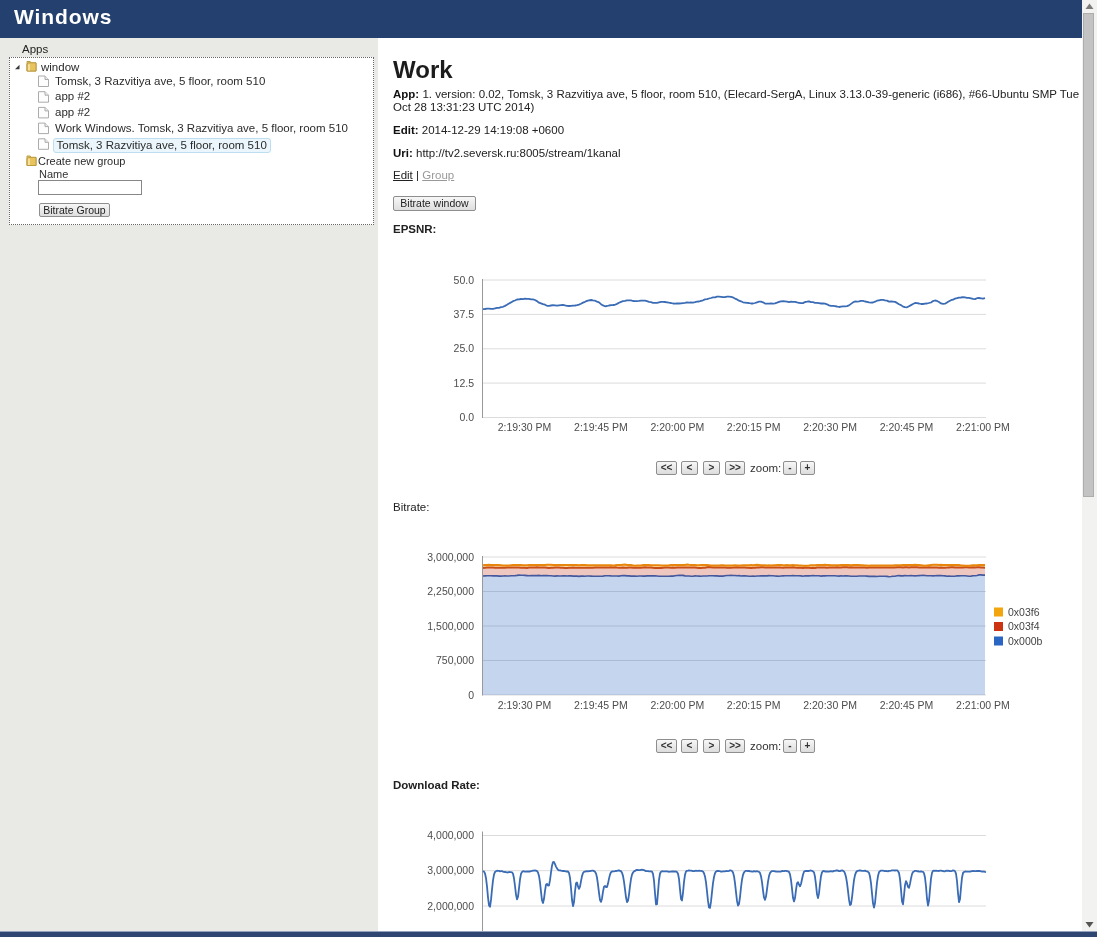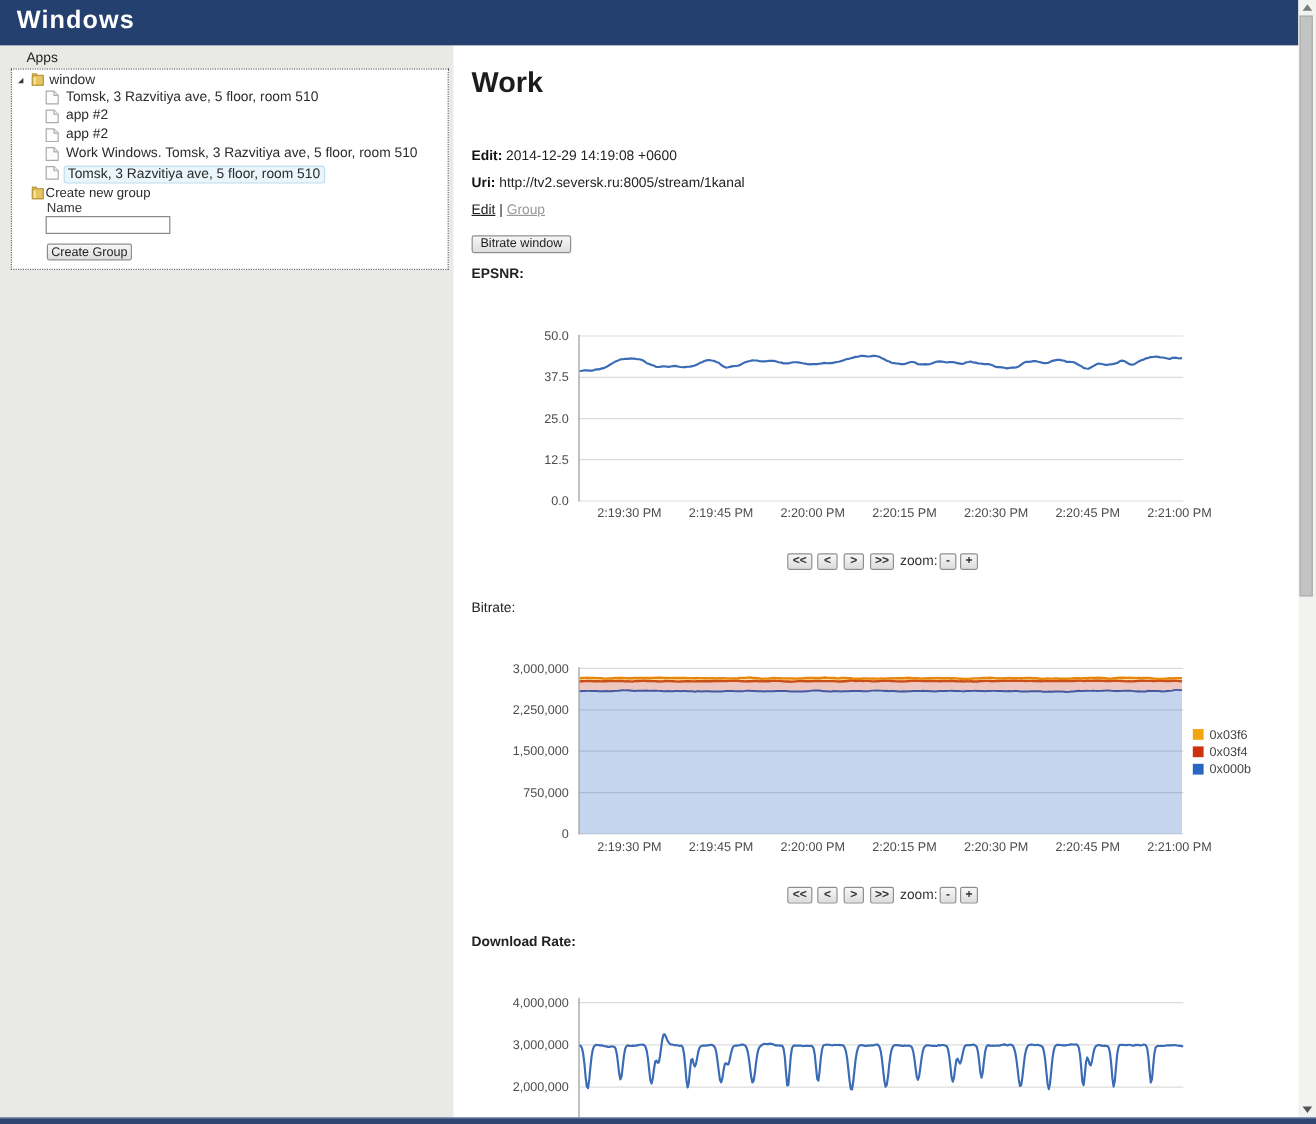--- a/index.html
+++ b/index.html
@@ -44,23 +44,24 @@
   <div class="abs" id="main"></div>
   <div class="trow" style="left:41px;top:60.5px">window</div>
     <div class="trow" style="left:55px;top:74.5px">Tomsk, 3 Razvitiya ave, 5 floor, room 510</div>
     <div class="trow" style="left:55px;top:90.2px">app #2</div>
     <div class="trow" style="left:55px;top:105.9px">app #2</div>
     <div class="trow" style="left:55px;top:121.6px">Work Windows. Tomsk, 3 Razvitiya ave, 5 floor, room 510</div>
     <div class="trow sel" style="left:56.5px;top:139px">Tomsk, 3 Razvitiya ave, 5 floor, room 510</div>
     <div class="trow" style="left:38px;top:154.5px;font-size:11px">Create new group</div>
   <div class="abs" id="namelbl">Name</div>
   <input class="abs" id="nameinput" type="text" style="">
-  <div class="btn" id="creategroup">Create Group</div>
+  <div class="btn" id="creategroup">Bitrate Group</div>
 
   <h1>Work</h1>
+  <div class="tline" style="top:87.5px"><b>App:</b> 1. version: 0.02, Tomsk, 3 Razvitiya ave, 5 floor, room 510, (Elecard-SergA, Linux 3.13.0-39-generic (i686), #66-Ubuntu SMP Tue<br>Oct 28 13:31:23 UTC 2014)</div>
   <div class="tline" style="top:124px"><b>Edit:</b> 2014-12-29 14:19:08 +0600</div>
   <div class="tline" style="top:147px"><b>Uri:</b> http://tv2.seversk.ru:8005/stream/1kanal</div>
   <div class="tline" style="top:169px"><a href="#" class="blink">Edit</a> | <a href="#" class="glink">Group</a></div>
   <div class="btn" id="refresh">Bitrate window</div>
   <div class="tline" style="top:222.5px;font-weight:bold">EPSNR:</div>
   <div class="tline" style="top:501px;font-weight:normal">Bitrate:</div>
   <div class="tline" style="top:778.5px;font-weight:bold">Download Rate:</div>
 
   <svg class="abs" id="chartsvg" viewBox="0 0 1097 937">
     <line x1="482.5" y1="280" x2="986" y2="280" stroke="#dcdcdc" stroke-width="1"></line>

